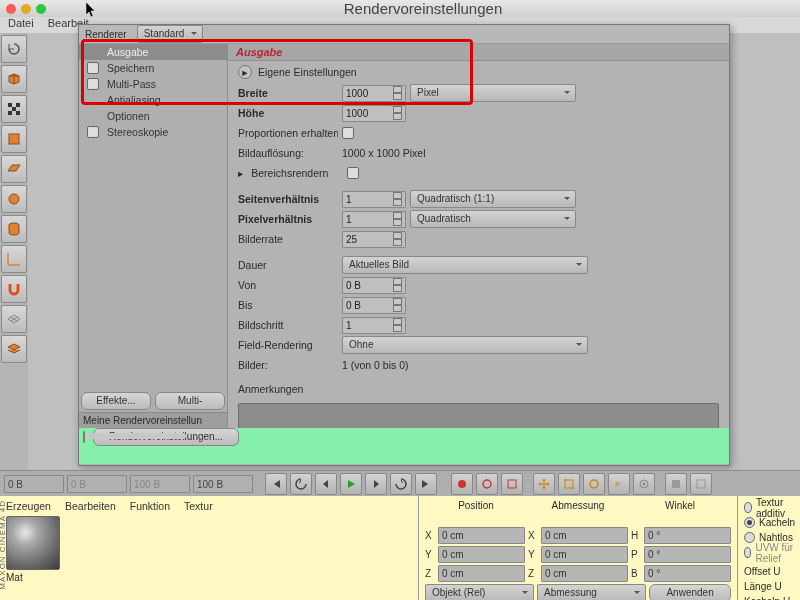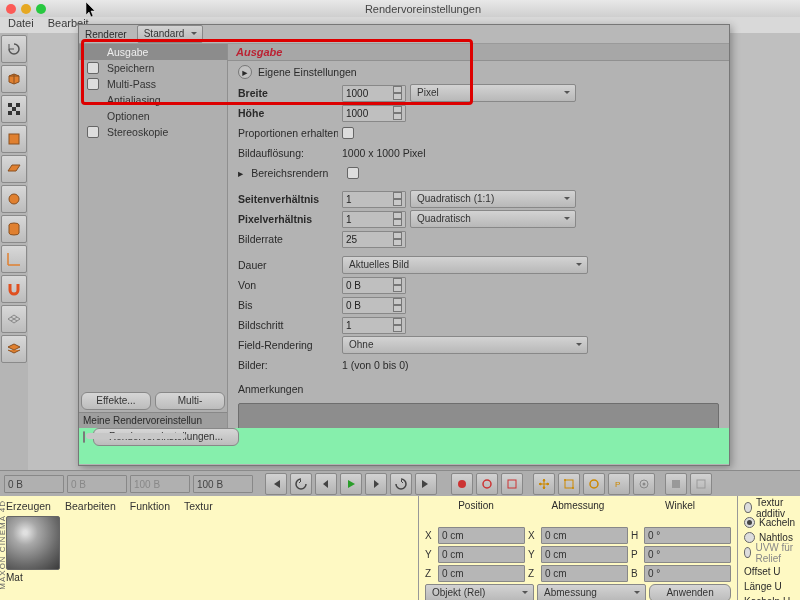--- a/index.html
+++ b/index.html
@@ -2,21 +2,21 @@
 <html><head>
 <meta charset="utf-8">
 <style>
   html,body{margin:0;padding:0;width:800px;height:600px;background:#bfbfbf;font-family:Arial,Helvetica,sans-serif;font-size:11px;color:#2a2a2a;overflow:hidden}
   .titlebar{position:absolute;top:0;left:0;right:0;height:17px;background:linear-gradient(#e8e8e8,#cfcfcf);border-bottom:1px solid #999;display:flex;align-items:center}
   .traffic{display:flex;gap:5px;margin-left:6px}
   .tl{width:10px;height:10px;border-radius:50%}
   .tl.red{background:#fc5b57}
   .tl.yellow{background:#e6a822}
   .tl.green{background:#28c840}
-  .titlebar .title{flex:1;text-align:center;font-size:11px;color:#444}
+  .titlebar .title{flex:1;text-align:center;font-size:15px;color:#444}
   .cursor{position:absolute;top:2px;left:86px;z-index:200}
   .menubar{position:absolute;top:17px;left:0;right:0;height:16px;background:#d9d9d9;display:flex;gap:14px;padding-left:8px;font-size:11px;color:#3a3a3a}
   .toolstrip{position:absolute;top:33px;left:0;width:28px;bottom:120px;background:#b5b5b5;display:flex;flex-direction:column;gap:2px;padding-top:2px;align-items:center}
   .tool{width:24px;height:26px;border:1px solid #8a8a8a;border-radius:2px;background:linear-gradient(#d8d8d8,#bcbcbc);display:flex;align-items:center;justify-content:center}
   .tool svg{width:16px;height:16px}
   .dialog{position:absolute;top:24px;left:78px;width:650px;height:440px;background:#b3b3b3;border:1px solid #777;box-shadow:2px 2px 8px rgba(0,0,0,.3)}
   .dlg-top{height:18px;background:#b8b8b8;display:flex;align-items:center;padding-left:6px;gap:10px;font-size:10px;border-bottom:1px solid #9a9a9a}
   .dropdown{display:inline-block;height:16px;border:1px solid #888;border-radius:2px;background:linear-gradient(#d3d3d3,#b8b8b8);padding:0 18px 0 6px;font-size:10px;line-height:16px;position:relative;color:#333}
   .dropdown:after{content:"";position:absolute;right:5px;top:6px;border:3px solid transparent;border-top-color:#555}
   .dlg-body{display:flex;height:calc(100% - 56px)}

